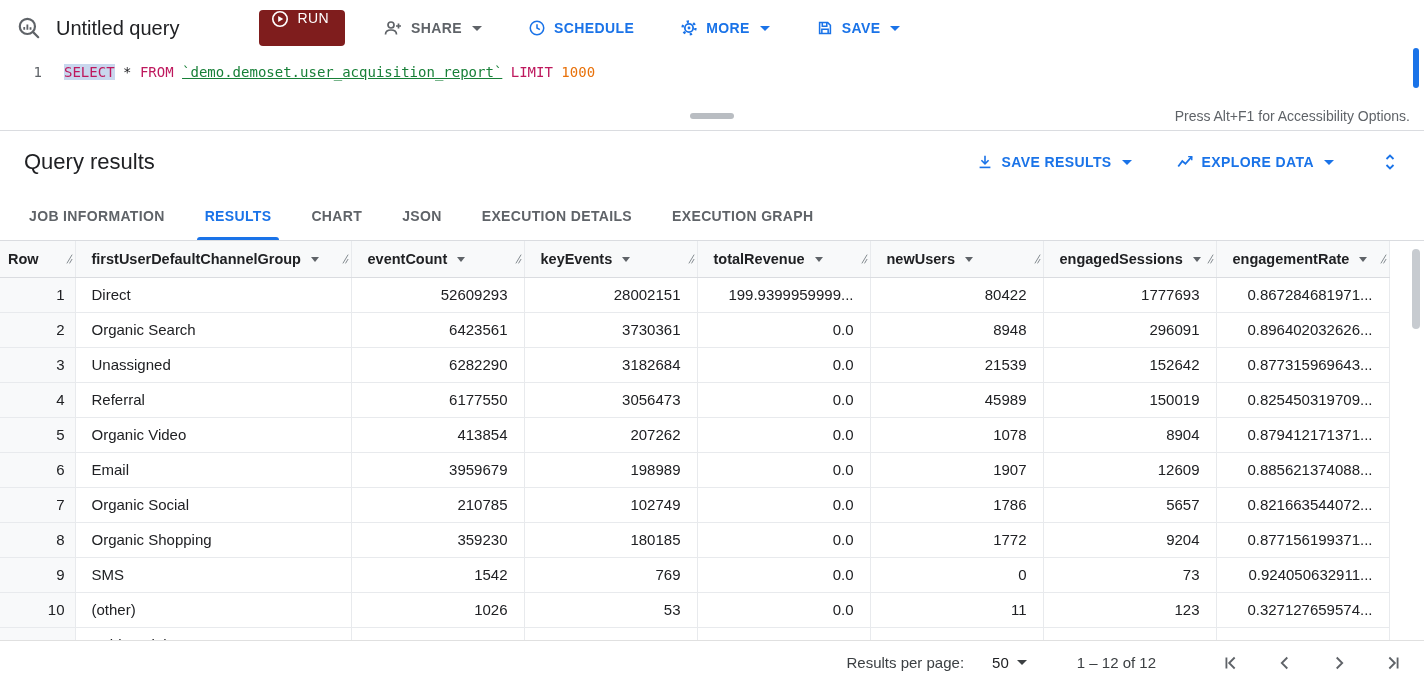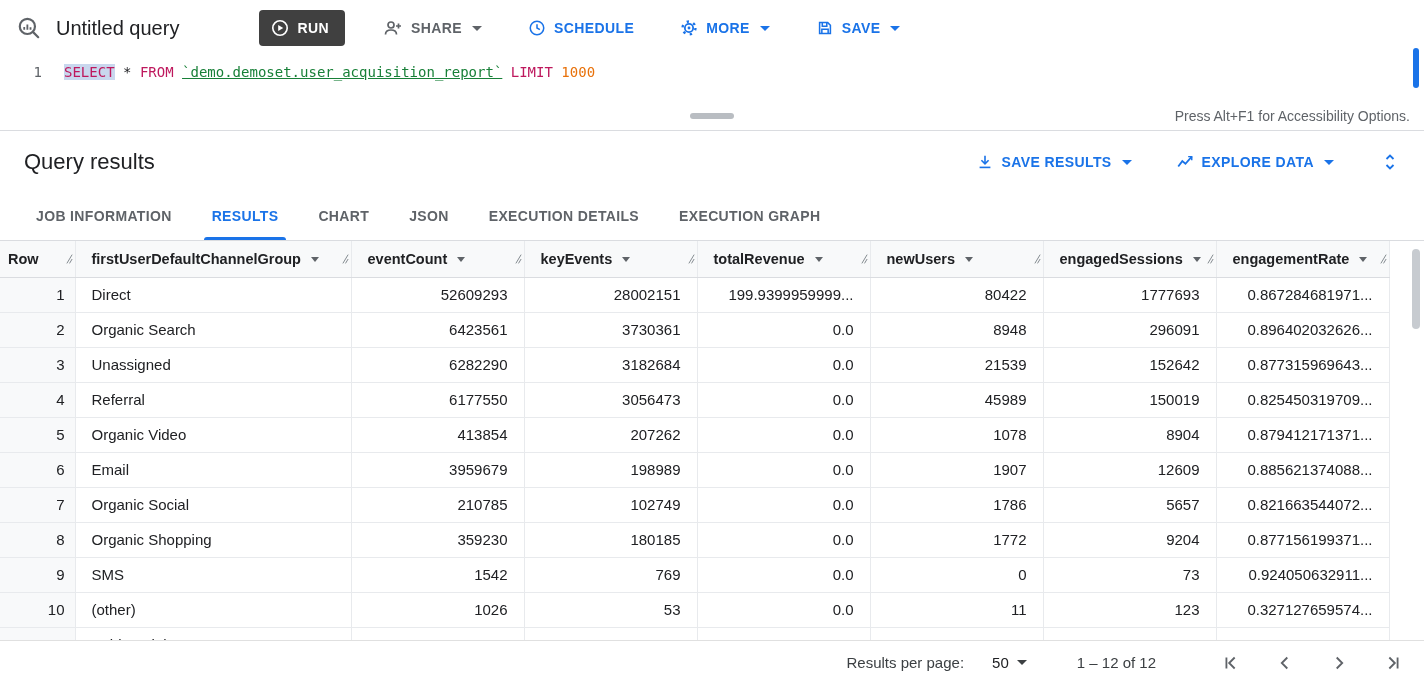--- a/index.html
+++ b/index.html
@@ -8,23 +8,23 @@
     width:1424px; height:685px; overflow:hidden; position:relative;
     background:#fff; color:#202124;
     font-family:"Liberation Sans", sans-serif;
   }
 
   
   .topbar { height:56px; display:flex; align-items:center; padding:0 16px; background:#fff; }
   .bq-logo { width:26px; height:26px; flex:0 0 auto; color:#5f6368; }
   .q-title { font-size:20px; font-weight:500; color:#202124; margin-left:14px; white-space:nowrap; }
   .run-btn {
-    margin-left:80px; display:inline-flex; align-items:center; gap:8px;
-    background:#404040; color:#fff; border:none; border-radius:4px;
-    height:36px; padding:0 16px 0 12px; font-size:14px; font-weight:700;
+    margin-left:80px; display:inline-flex; gap:8px;
+    background:#7f1d1d; color:#fff; border:none; border-radius:4px;
+    height:36px; padding:0 16px 0 12px; font-size:14px; font-weight:400;
     letter-spacing:.4px; font-family:inherit; cursor:pointer;
   }
   .tool-btn {
     display:inline-flex; align-items:center; gap:8px; background:none; border:none;
     height:36px; padding:0 8px; margin-left:30px; font-size:14px; font-weight:700;
     letter-spacing:.4px; font-family:inherit; cursor:pointer; white-space:nowrap;
   }
   .tool-btn.gray { color:#5f6368; }
   .tool-btn.blue { color:#1a73e8; }
   .caret {
@@ -65,21 +65,21 @@
   .qr-title { font-size:22px; font-weight:400; color:#202124; margin-right:auto; white-space:nowrap; }
   .hdr-actions { display:flex; align-items:center; gap:44px; }
   .action-btn {
     display:inline-flex; align-items:center; gap:8px; background:none; border:none;
     color:#1a73e8; font-size:14px; font-weight:700; letter-spacing:.4px;
     font-family:inherit; cursor:pointer; padding:0; white-space:nowrap;
   }
   .icon-btn { background:none; border:none; color:#1a73e8; padding:2px; cursor:pointer; display:inline-flex; }
 
   
-  .tabs { display:flex; border-bottom:1px solid #dadce0; padding-left:16px; }
+  .tabs { display:flex; border-bottom:1px solid #dadce0; padding-left:9px; }
   .tab {
     position:relative; padding:0 20px; height:47px; line-height:47px;
     font-size:14px; font-weight:700; letter-spacing:.35px; color:#5f6368; cursor:pointer;
     white-space:nowrap;
   }
   .tab.active { color:#1a73e8; }
   .tab.active::after {
     content:""; position:absolute; left:12px; right:12px; bottom:0; height:3px;
     background:#1a73e8; border-radius:3px 3px 0 0;
   }

